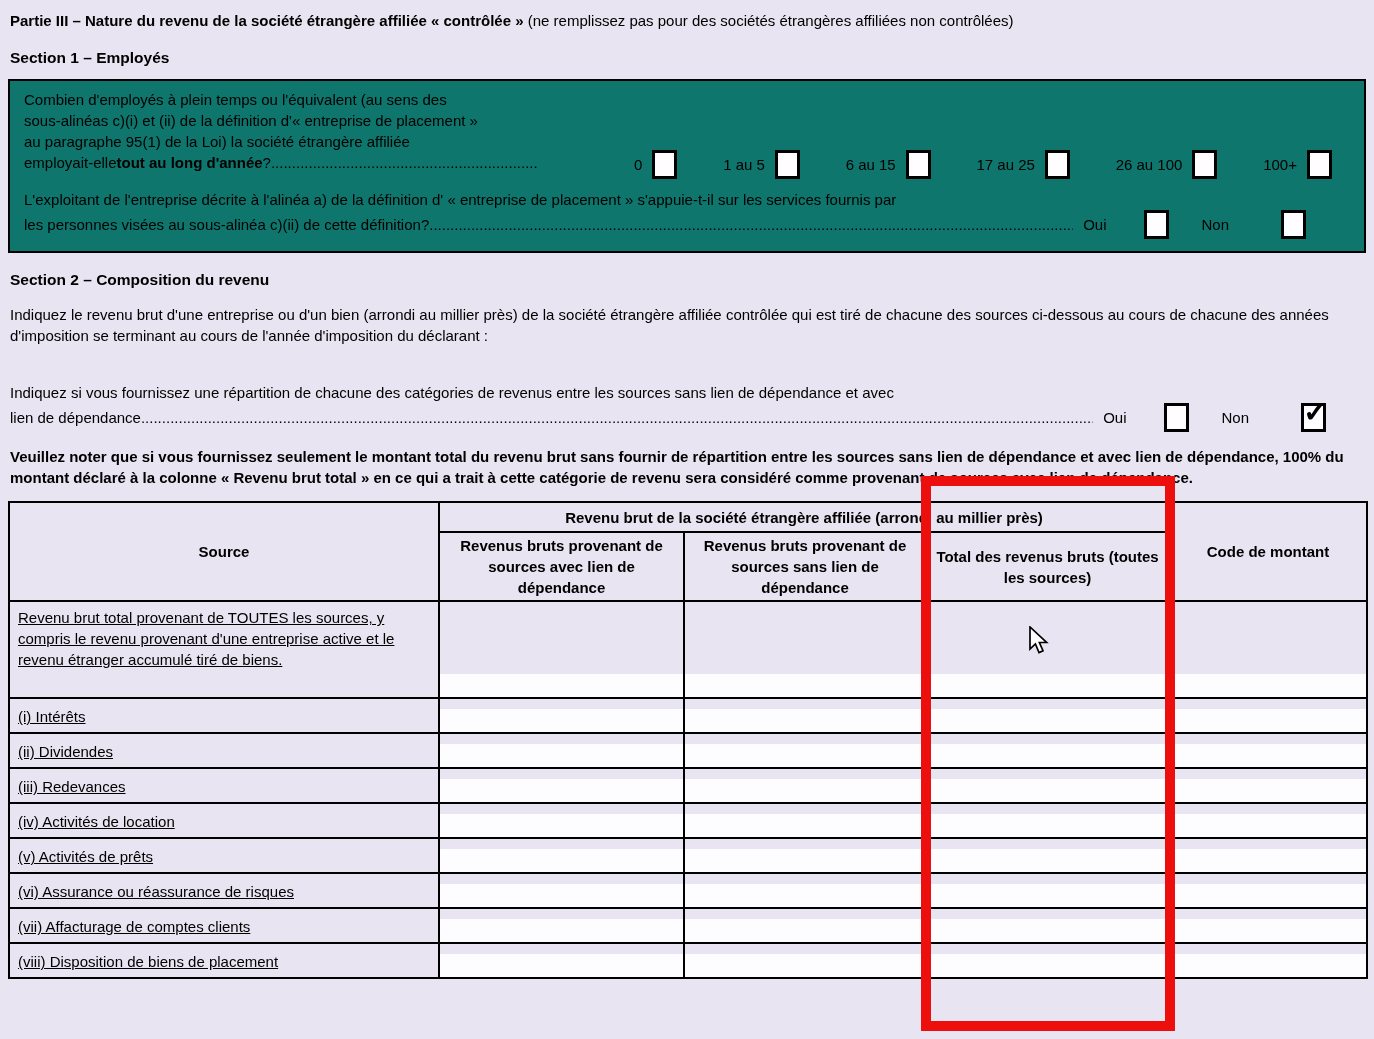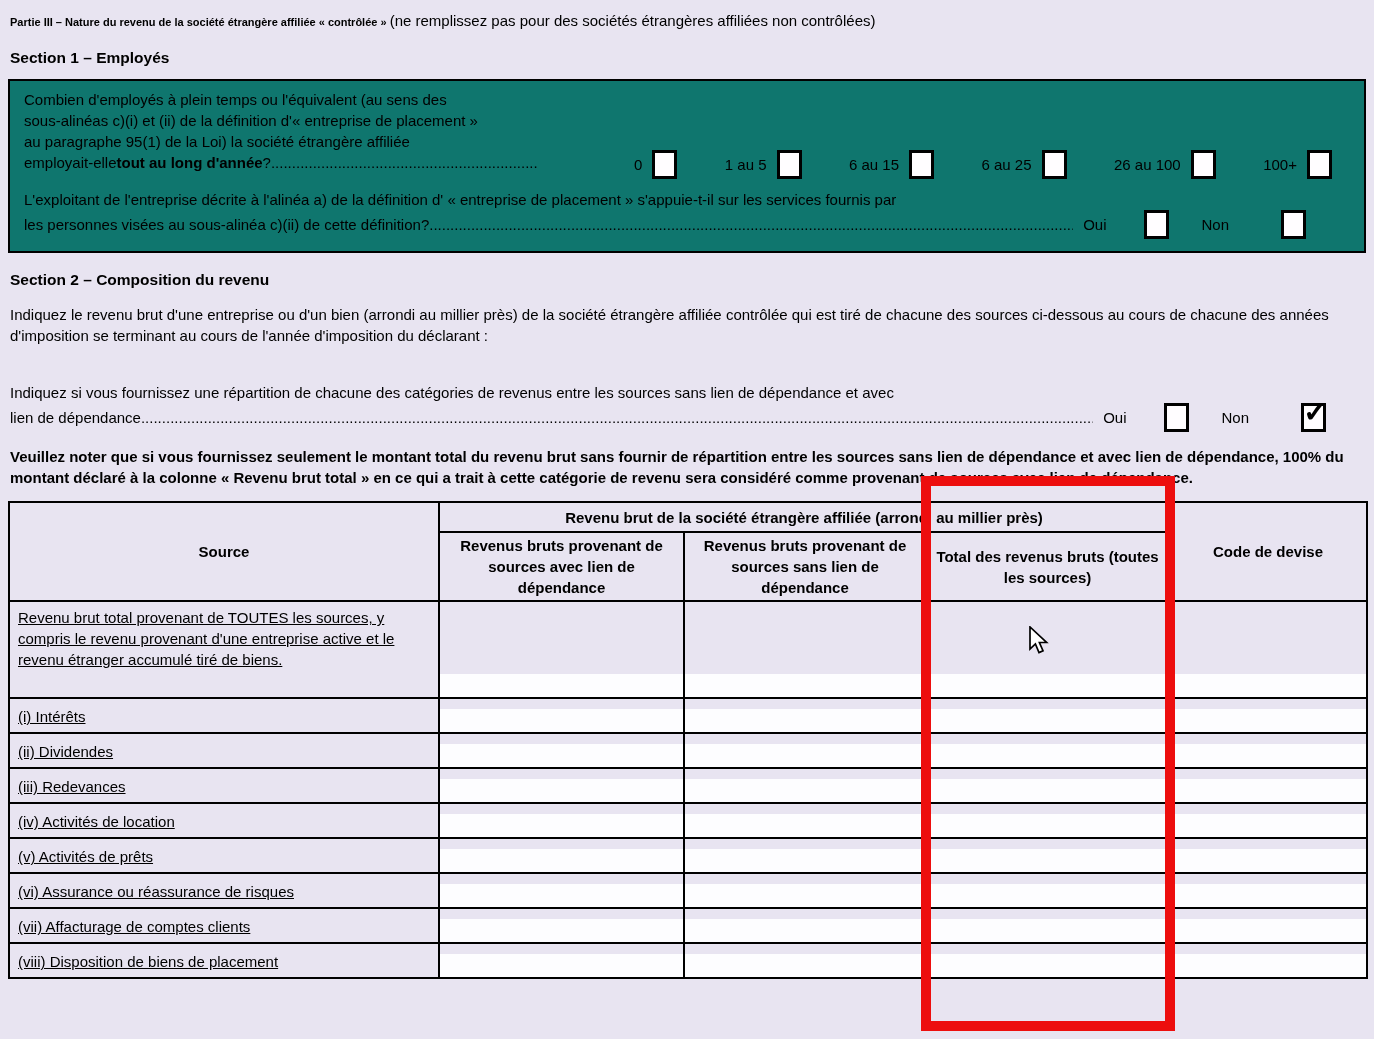--- a/index.html
+++ b/index.html
@@ -9,21 +9,21 @@
     font-family:"Liberation Sans", sans-serif;
     font-size:15px;
     color:#000;
     position:relative;
     overflow:hidden;
     line-height:1.4;
   }
   .page { padding:8px 8px 0 8px; position:relative; }
 
   .title-line { margin:2px 0 0 2px; }
-  .title-line b { font-size:11px; }
+  .title-line b { font-size:15px; }
   .sec-heading { font-weight:bold; font-size:15.5px; margin:16px 0 10px 2px; }
 
   
   .qbox {
     border:2px solid #000;
     width:1358px;
     padding:8px 10px 12px 14px;
     background:#0f766e;
   }
   .q1 { display:flex; align-items:flex-end; }
@@ -125,21 +125,21 @@
     <span class="opt-label">1 au 5</span>
     <span class="checkbox"></span>
   </span>
 
   <span class="opt">
     <span class="opt-label">6 au 15</span>
     <span class="checkbox"></span>
   </span>
 
   <span class="opt">
-    <span class="opt-label">6 au 25</span>
+    <span class="opt-label">17 au 25</span>
     <span class="checkbox"></span>
   </span>
 
   <span class="opt">
     <span class="opt-label">26 au 100</span>
     <span class="checkbox"></span>
   </span>
 
   <span class="opt">
     <span class="opt-label">100+</span>
@@ -188,21 +188,21 @@
       <col style="width:430px">
         <col style="width:245px">
         <col style="width:242px">
         <col style="width:243px">
         <col style="width:198px">
     </colgroup>
     <thead>
       <tr>
         <th rowspan="2">Source</th>
         <th colspan="3" class="group-head">Revenu brut de la société étrangère affiliée (arrondi au millier près)</th>
-        <th rowspan="2">Code de devise</th>
+        <th rowspan="2">Code de montant</th>
       </tr>
       <tr class="subhead">
         <th>Revenus bruts provenant de sources avec lien de dépendance</th>
         <th>Revenus bruts provenant de sources sans lien de dépendance</th>
         <th>Total des revenus bruts (toutes les sources)</th>
       </tr>
     </thead>
     <tbody>
   <tr class="tall">
     <td class="label-cell top"><span class="row-label">Revenu brut total provenant de TOUTES les sources, y compris le revenu provenant d'une entreprise active et le revenu étranger accumulé tiré de biens.</span></td>

